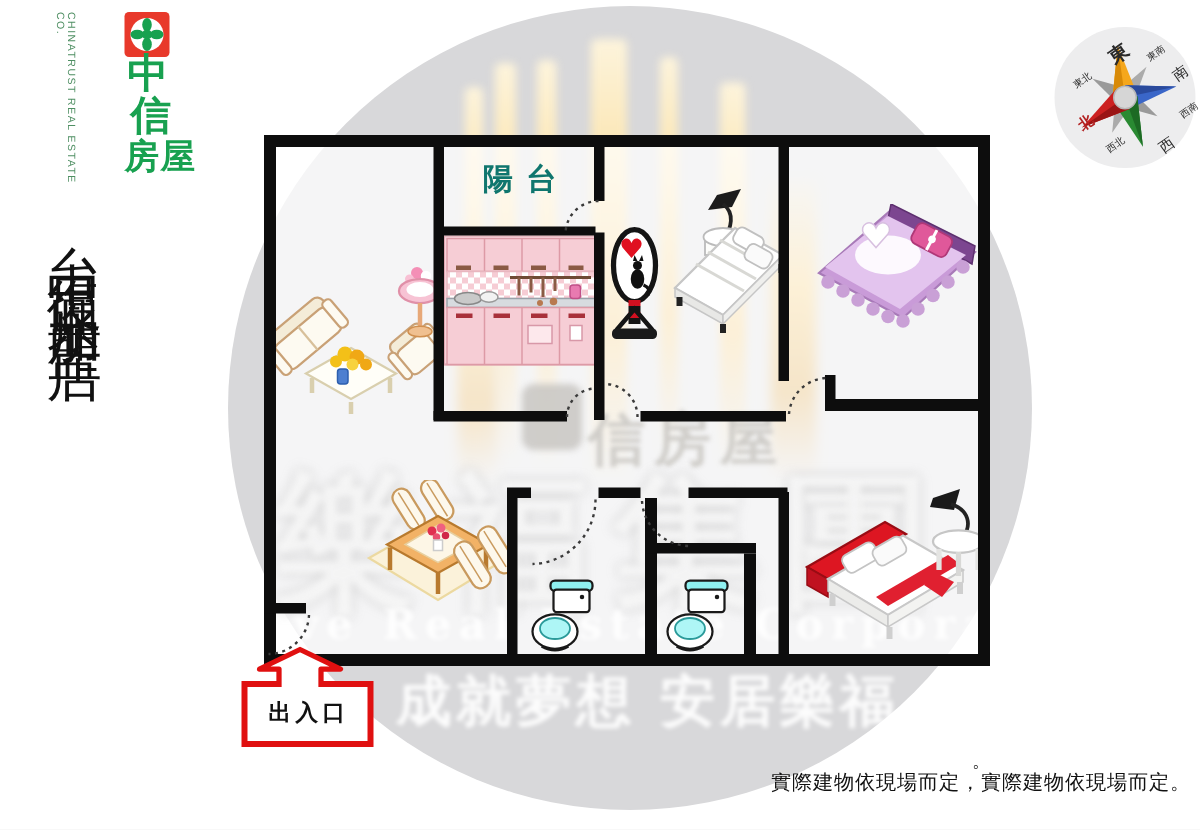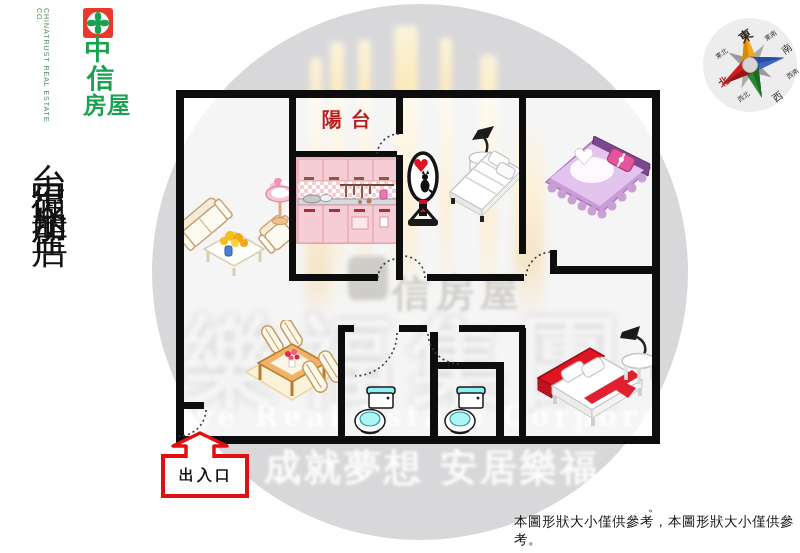--- a/index.html
+++ b/index.html
@@ -17,21 +17,21 @@
   .wall{background:#0d0d0d;}
   
   .wmtext{font-family:"DejaVu Serif","Liberation Serif",serif;font-weight:bold;white-space:nowrap;}
   #wm-team{left:183px;top:298px;font-size:97px;letter-spacing:16px;color:rgba(255,255,255,.82);
            filter:blur(2.5px);text-shadow:0 0 6px rgba(150,150,150,.55);}
   #wm-brand{left:392px;top:268px;font-size:38px;letter-spacing:6px;color:rgba(205,203,199,.95);filter:blur(1.5px);}
   #wm-brand-blob{left:348px;top:256px;width:40px;height:44px;background:rgba(200,198,194,.85);border-radius:8px;filter:blur(2px);}
   #wm-en{left:196px;top:400px;font-size:28px;letter-spacing:5px;color:rgba(255,255,255,.88);filter:blur(1.5px);}
   #wm-slogan{left:264px;top:443px;font-size:37px;letter-spacing:3px;color:rgba(255,255,255,.92);filter:blur(1.5px);}
   
-  #balcony-label{left:322px;top:106px;font-size:20px;letter-spacing:9px;color:#b91c1c;
+  #balcony-label{left:322px;top:106px;font-size:20px;letter-spacing:9px;color:#0f766e;
                  font-family:"DejaVu Serif","Liberation Serif",serif;font-weight:bold;}
   #store-title{left:24px;top:134px;height:330px;writing-mode:vertical-rl;text-orientation:upright;
                font-size:37px;letter-spacing:11px;color:#111;
                font-family:"DejaVu Serif","Liberation Serif",serif;}
   #disclaimer{left:514px;top:513px;font-size:13.5px;color:#111;letter-spacing:.5px;
               font-family:"DejaVu Serif","Liberation Serif",serif;}
   #floating-mark{left:648px;top:499px;font-size:12px;color:#111;font-family:"DejaVu Serif","Liberation Serif",serif;}
   
   #logo-en{left:36px;top:8px;height:116px;writing-mode:vertical-rl;font-size:7px;letter-spacing:1px;color:#4f8f63;}
   .logo-zh{font-family:"DejaVu Serif","Liberation Serif",serif;font-weight:bold;color:#18a150;line-height:1;}
@@ -400,15 +400,15 @@
     <span class="cdir" style="left:71px;top:22px;font-size:6.5px;">東南</span>
     <span class="cdir" style="left:87px;top:35px;font-size:10px;">南</span>
     <span class="cdir" style="left:93px;top:60px;font-size:6.5px;">西南</span>
     <span class="cdir" style="left:78px;top:83px;font-size:10px;">西</span>
     <span class="cdir" style="left:44px;top:83px;font-size:6.5px;">西北</span>
     <span class="cdir" style="left:24px;top:68px;font-size:10px;color:#b22222;font-weight:bold;">北</span>
     <span class="cdir" style="left:22px;top:40px;font-size:6.5px;">東北</span>
   </div>
 
   <div class="abs" id="floating-mark">。</div>
-  <div class="abs" id="disclaimer">本圖形狀大小僅供參考，本圖形狀大小僅供參考。</div>
+  <div class="abs" id="disclaimer">實際建物依現場而定，實際建物依現場而定。</div>
 
 </div>
 
 </body></html>

